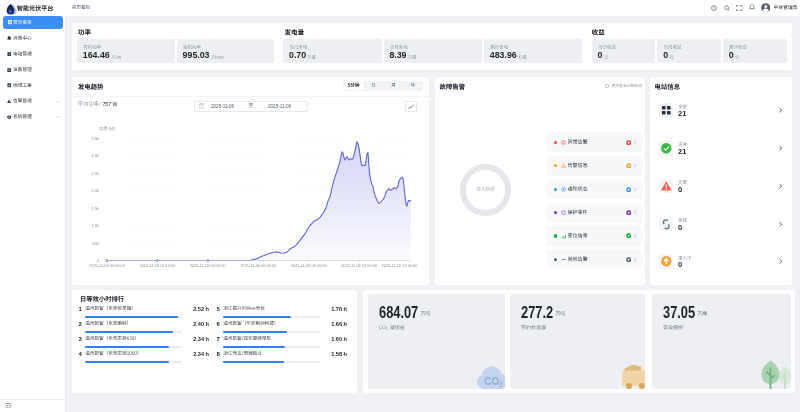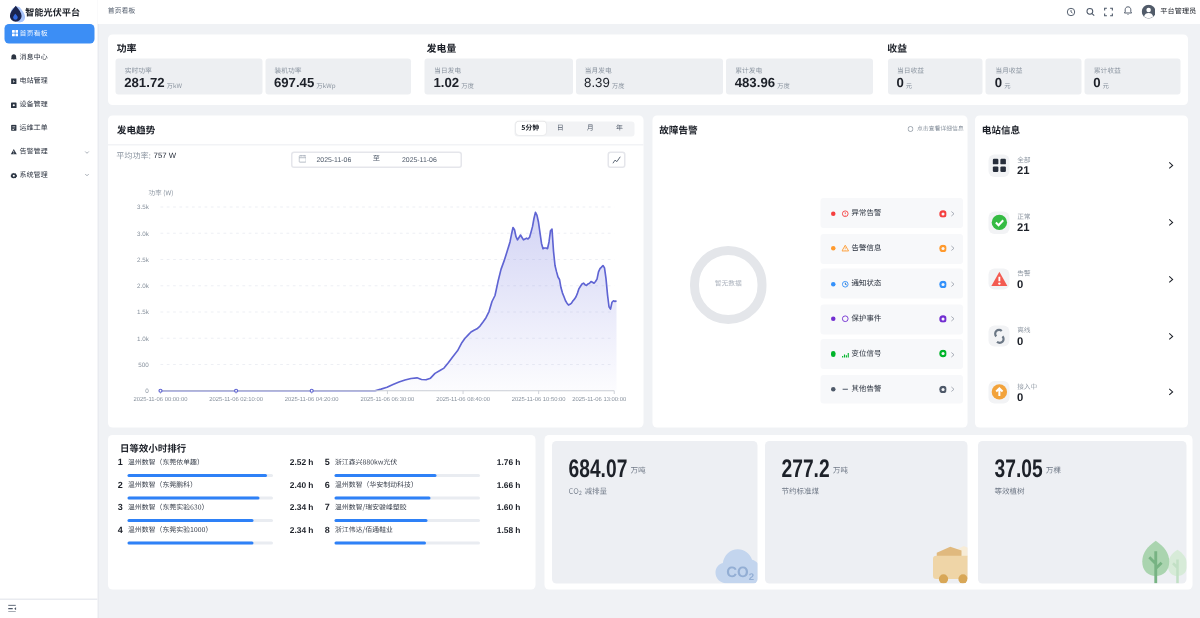--- a/index.html
+++ b/index.html
@@ -66,27 +66,27 @@
     <path d="M7.5 1 C4.6 1 2.8 3.1 2.8 5.9 L2.8 9.4 1.5 11.3 13.5 11.3 12.2 9.4 12.2 5.9 C12.2 3.1 10.4 1 7.5 1 Z" fill="none" stroke="#4e5969" stroke-width="1.6"></path>
     <path d="M5.8 13.2 a1.8 1.8 0 0 0 3.4 0 Z" fill="#4e5969"></path>
   </svg>
 <svg style="position:absolute;left:760.5px;top:3.2px" width="9.5" height="9.5" viewBox="0 0 20 20">
     <circle cx="10" cy="10" r="9.6" fill="#515b69"></circle>
     <circle cx="10" cy="7.6" r="3.2" fill="#fff"></circle>
     <path d="M3.6 16.8 C4.4 13.4 7 11.8 10 11.8 C13 11.8 15.6 13.4 16.4 16.8 A 9.6 9.6 0 0 1 3.6 16.8 Z" fill="#fff"></path>
   </svg>
 <div style="position:absolute;left:71.5px;top:22.5px;width:720.5px;height:47.5px;background:#ffffff;border-radius:3px;"></div>
 <div style="position:absolute;left:77.0px;top:39.0px;width:97.8px;height:24.0px;background:#edeff2;border-radius:2px;"></div>
-<div style="position:absolute;left:82.8px;top:51.4px;font-size:8.8px;line-height:8.8px;color:#1d2129;font-weight:bold;white-space:nowrap;">281.72</div>
+<div style="position:absolute;left:82.8px;top:51.4px;font-size:8.8px;line-height:8.8px;color:#1d2129;font-weight:bold;white-space:nowrap;">164.46</div>
 <div style="position:absolute;left:176.8px;top:39.0px;width:96.9px;height:24.0px;background:#edeff2;border-radius:2px;"></div>
-<div style="position:absolute;left:182.6px;top:51.4px;font-size:8.8px;line-height:8.8px;color:#1d2129;font-weight:bold;white-space:nowrap;">697.45</div>
+<div style="position:absolute;left:182.6px;top:51.4px;font-size:8.8px;line-height:8.8px;color:#1d2129;font-weight:bold;white-space:nowrap;">995.03</div>
 <div style="position:absolute;left:283.2px;top:39.0px;width:98.4px;height:24.0px;background:#edeff2;border-radius:2px;"></div>
-<div style="position:absolute;left:289.0px;top:51.4px;font-size:8.8px;line-height:8.8px;color:#1d2129;font-weight:bold;white-space:nowrap;">1.02</div>
+<div style="position:absolute;left:289.0px;top:51.4px;font-size:8.8px;line-height:8.8px;color:#1d2129;font-weight:bold;white-space:nowrap;">0.70</div>
 <div style="position:absolute;left:383.6px;top:39.0px;width:98.4px;height:24.0px;background:#edeff2;border-radius:2px;"></div>
-<div style="position:absolute;left:389.4px;top:51.4px;font-size:8.8px;line-height:8.8px;color:#1d2129;font-weight:normal;white-space:nowrap;">8.39</div>
+<div style="position:absolute;left:389.4px;top:51.4px;font-size:8.8px;line-height:8.8px;color:#1d2129;font-weight:bold;white-space:nowrap;">8.39</div>
 <div style="position:absolute;left:484.0px;top:39.0px;width:98.4px;height:24.0px;background:#edeff2;border-radius:2px;"></div>
 <div style="position:absolute;left:489.8px;top:51.4px;font-size:8.8px;line-height:8.8px;color:#1d2129;font-weight:bold;white-space:nowrap;">483.96</div>
 <div style="position:absolute;left:591.8px;top:39.0px;width:63.6px;height:24.0px;background:#edeff2;border-radius:2px;"></div>
 <div style="position:absolute;left:597.6px;top:51.4px;font-size:8.8px;line-height:8.8px;color:#1d2129;font-weight:bold;white-space:nowrap;">0</div>
 <div style="position:absolute;left:657.4px;top:39.0px;width:63.6px;height:24.0px;background:#edeff2;border-radius:2px;"></div>
 <div style="position:absolute;left:663.2px;top:51.4px;font-size:8.8px;line-height:8.8px;color:#1d2129;font-weight:bold;white-space:nowrap;">0</div>
 <div style="position:absolute;left:723.0px;top:39.0px;width:63.6px;height:24.0px;background:#edeff2;border-radius:2px;"></div>
 <div style="position:absolute;left:728.8px;top:51.4px;font-size:8.8px;line-height:8.8px;color:#1d2129;font-weight:bold;white-space:nowrap;">0</div>
 <div style="position:absolute;left:71.5px;top:77.0px;width:357.0px;height:207.8px;background:#ffffff;border-radius:3px;"></div>
 <div style="position:absolute;left:71.5px;top:95.7px;width:357px;height:1px;background:#f2f3f6;"></div>

